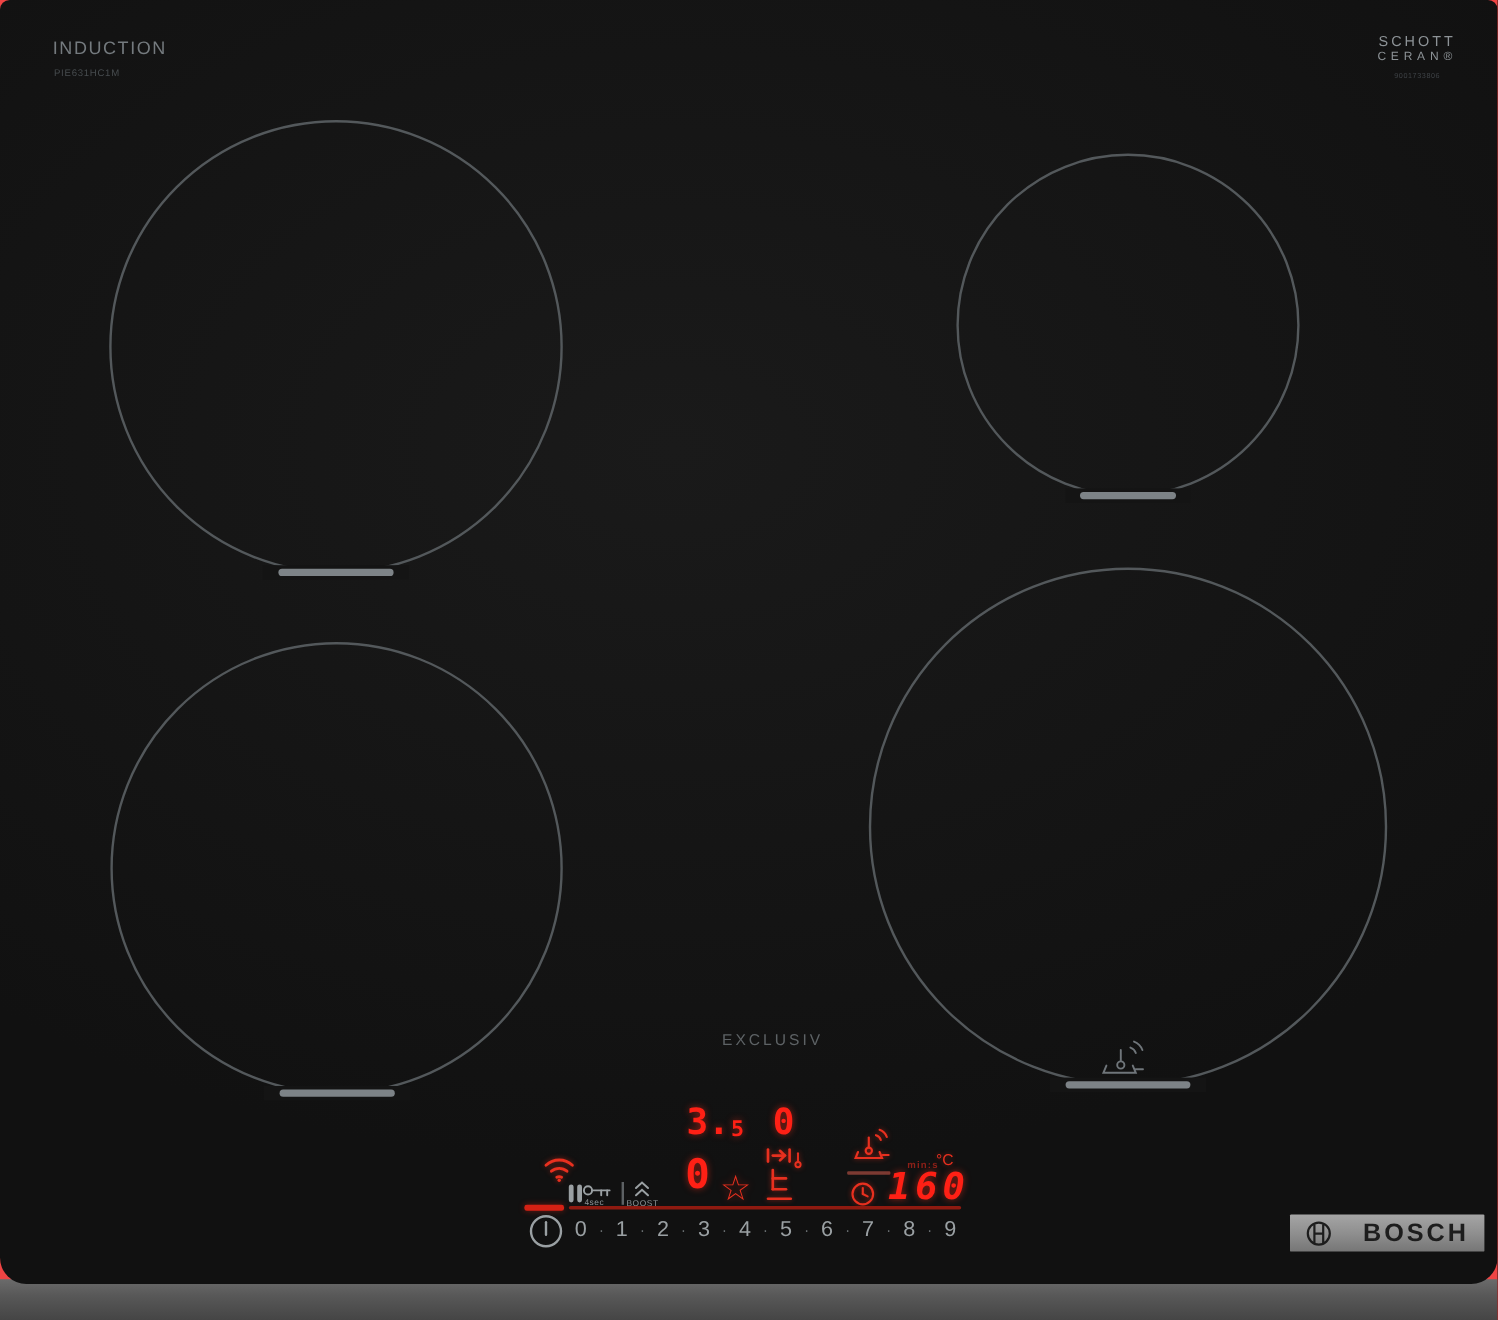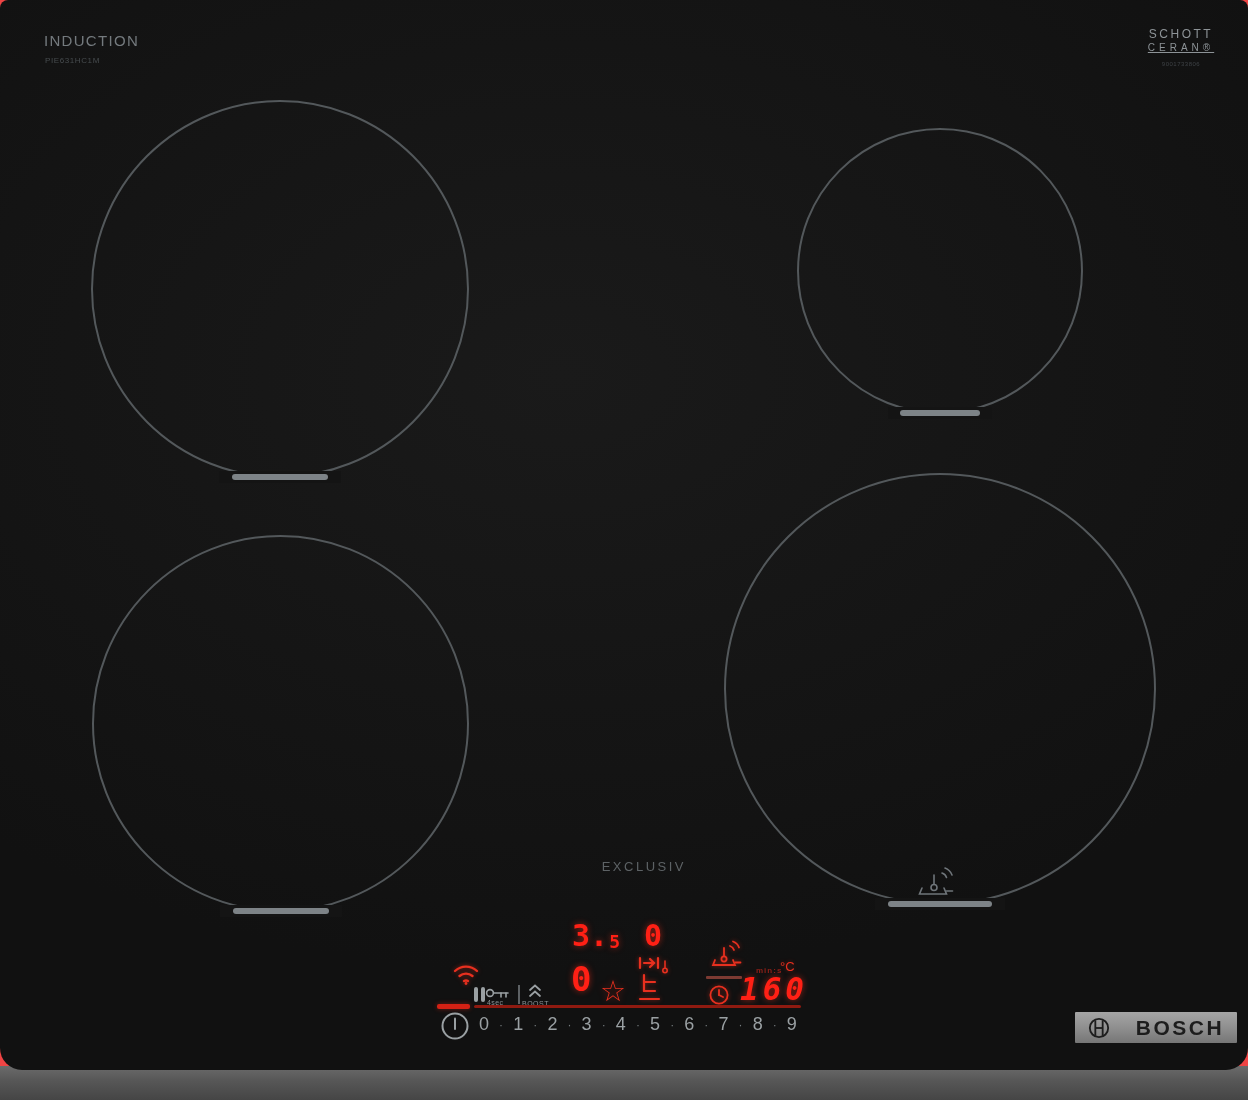--- a/index.html
+++ b/index.html
@@ -27,21 +27,21 @@
   .zone-marker { position:absolute; left:50%; bottom:-4px; transform:translateX(-50%);
                  height:6px; background:#7d8387; border-radius:3px; }
 
   
   .induction-label { position:absolute; left:44px; top:32px; font-size:15px;
                      letter-spacing:1.3px; color:#747a7e; }
   .model-label { position:absolute; left:45px; top:56px; font-size:8px;
                  letter-spacing:0.6px; color:#474c4f; }
   .schott { position:absolute; left:1144px; top:27px; width:74px; text-align:center; color:#8d9397; }
   .schott .l1 { font-size:12px; letter-spacing:2.5px; }
-  .schott .l2 { font-size:10px; letter-spacing:4px; margin-top:1px;text-decoration:underline; }
+  .schott .l2 { font-size:10px; letter-spacing:4px; margin-top:1px; }
   .schott .code { font-size:6px; letter-spacing:0.5px; color:#3e4246; margin-top:8px; }
   .exclusiv { position:absolute; left:556px; top:859px; width:130px; text-align:right;
               font-size:13px; letter-spacing:2.5px; color:#5d6265; }
 
   
   .zone-sensor { position:absolute; left:914px; top:864px; }
 
   
   .seg { font-family:"DejaVu Sans Mono", monospace; font-weight:bold; color:#ff2015;
          text-shadow:0 0 6px rgba(255,45,25,.55); line-height:1; }

